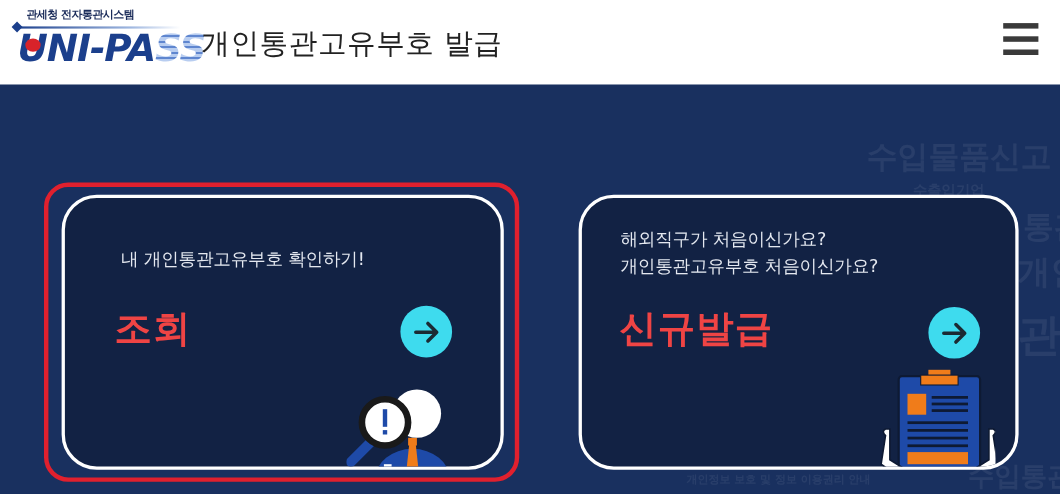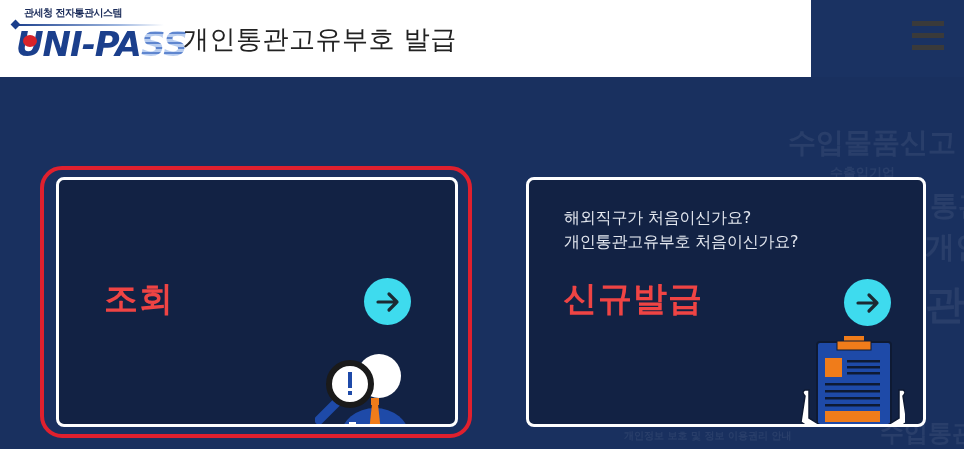--- a/index.html
+++ b/index.html
@@ -1,20 +1,20 @@
 <!DOCTYPE html>
 <html><head>
   <meta charset="utf-8">
   <style>
     * { box-sizing: border-box; margin: 0; padding: 0; }
     html, body { width: 964px; height: 449px; overflow: hidden; background: #1a3262; }
     body { position: relative; font-family: "DejaVu Sans", "Liberation Sans", sans-serif; }
 
     .header {
-      position: absolute; left: 0; top: 0; width: 811px; height: 77px;
+      position: absolute; left: 0; top: 0; width: 964px; height: 77px;
       background: #ffffff;
     }
     .logo { position: absolute; left: 14px; top: 4px; width: 160px; height: 62px; }
     .logo-sub {
       position: absolute; left: 10px; top: 2px; font-size: 10px; font-weight: bold;
       color: #1b2c5a; letter-spacing: -0.5px; white-space: nowrap;
     }
     .logo-line {
       position: absolute; left: 0; top: 20px; width: 150px; height: 2px;
       background: linear-gradient(90deg, #1b3f8c, #9fb7e0 70%, rgba(255,255,255,0));
@@ -58,21 +58,21 @@
     }
     .bg-words { position: absolute; left: 0; top: 0; width: 964px; height: 372px; pointer-events: none; }
     .bg-word { position: absolute; color: rgba(255,255,255,0.07); white-space: nowrap; font-weight: bold; text-align: center; }
 
     .highlight {
       position: absolute; left: 40px; top: 166px; width: 432px; height: 272px;
       border: 4px solid #e0202e; border-radius: 22px;
     }
     .card {
       position: absolute; background: #122244; border: 3px solid #ffffff;
-      border-radius: 8px; overflow: hidden; cursor: pointer;
+      border-radius: 32px; overflow: hidden; cursor: pointer;
     }
     .card-check { left: 56px; top: 177px; width: 402px; height: 250px; }
     .card-new { left: 526px; top: 177px; width: 400px; height: 250px; }
 
     .card-desc {
       position: absolute; color: #e4e8f0; font-size: 16px; line-height: 24px;
       white-space: nowrap; letter-spacing: -0.2px;
     }
     .card-check .card-desc { left: 51px; top: 44px; }
     .card-new .card-desc { left: 35px; top: 26px; }
@@ -128,20 +128,23 @@
     <div class="bg-word" style="left:925px;top:150px;font-size:30px;">개인통관고유부호</div>
     <div class="bg-word" style="left:925px;top:200px;font-size:40px;">관세청</div>
     <div class="bg-word" style="left:624px;top:352px;font-size:10px;">개인정보 보호 및 정보 이용권리 안내</div>
     <div class="bg-word" style="left:880px;top:340px;font-size:24px;">수입통관</div>
   </div>
 </div>
 
 <div class="highlight"></div>
 
 <div class="card card-check">
+  <div class="card-desc">
+    <div>내 개인통관고유부호 확인하기!</div>
+  </div>
   <div class="card-title">조회</div>
   <div class="arrow-btn">
     <svg width="26" height="26" viewBox="0 0 26 26">
       <path d="M3 13 H22 M14 5 L22 13 L14 21" stroke="#1b2a33" stroke-width="3.2" fill="none" stroke-linecap="round" stroke-linejoin="round"></path>
     </svg>
   </div>
   <div class="illus">
     <svg width="110" height="80" viewBox="0 0 110 80">
       <ellipse cx="60" cy="84" rx="34" ry="28" fill="#1e4aa8"></ellipse>
       <polygon points="57,52 63,52 66,80 54,80" fill="#f07c1a"></polygon>

